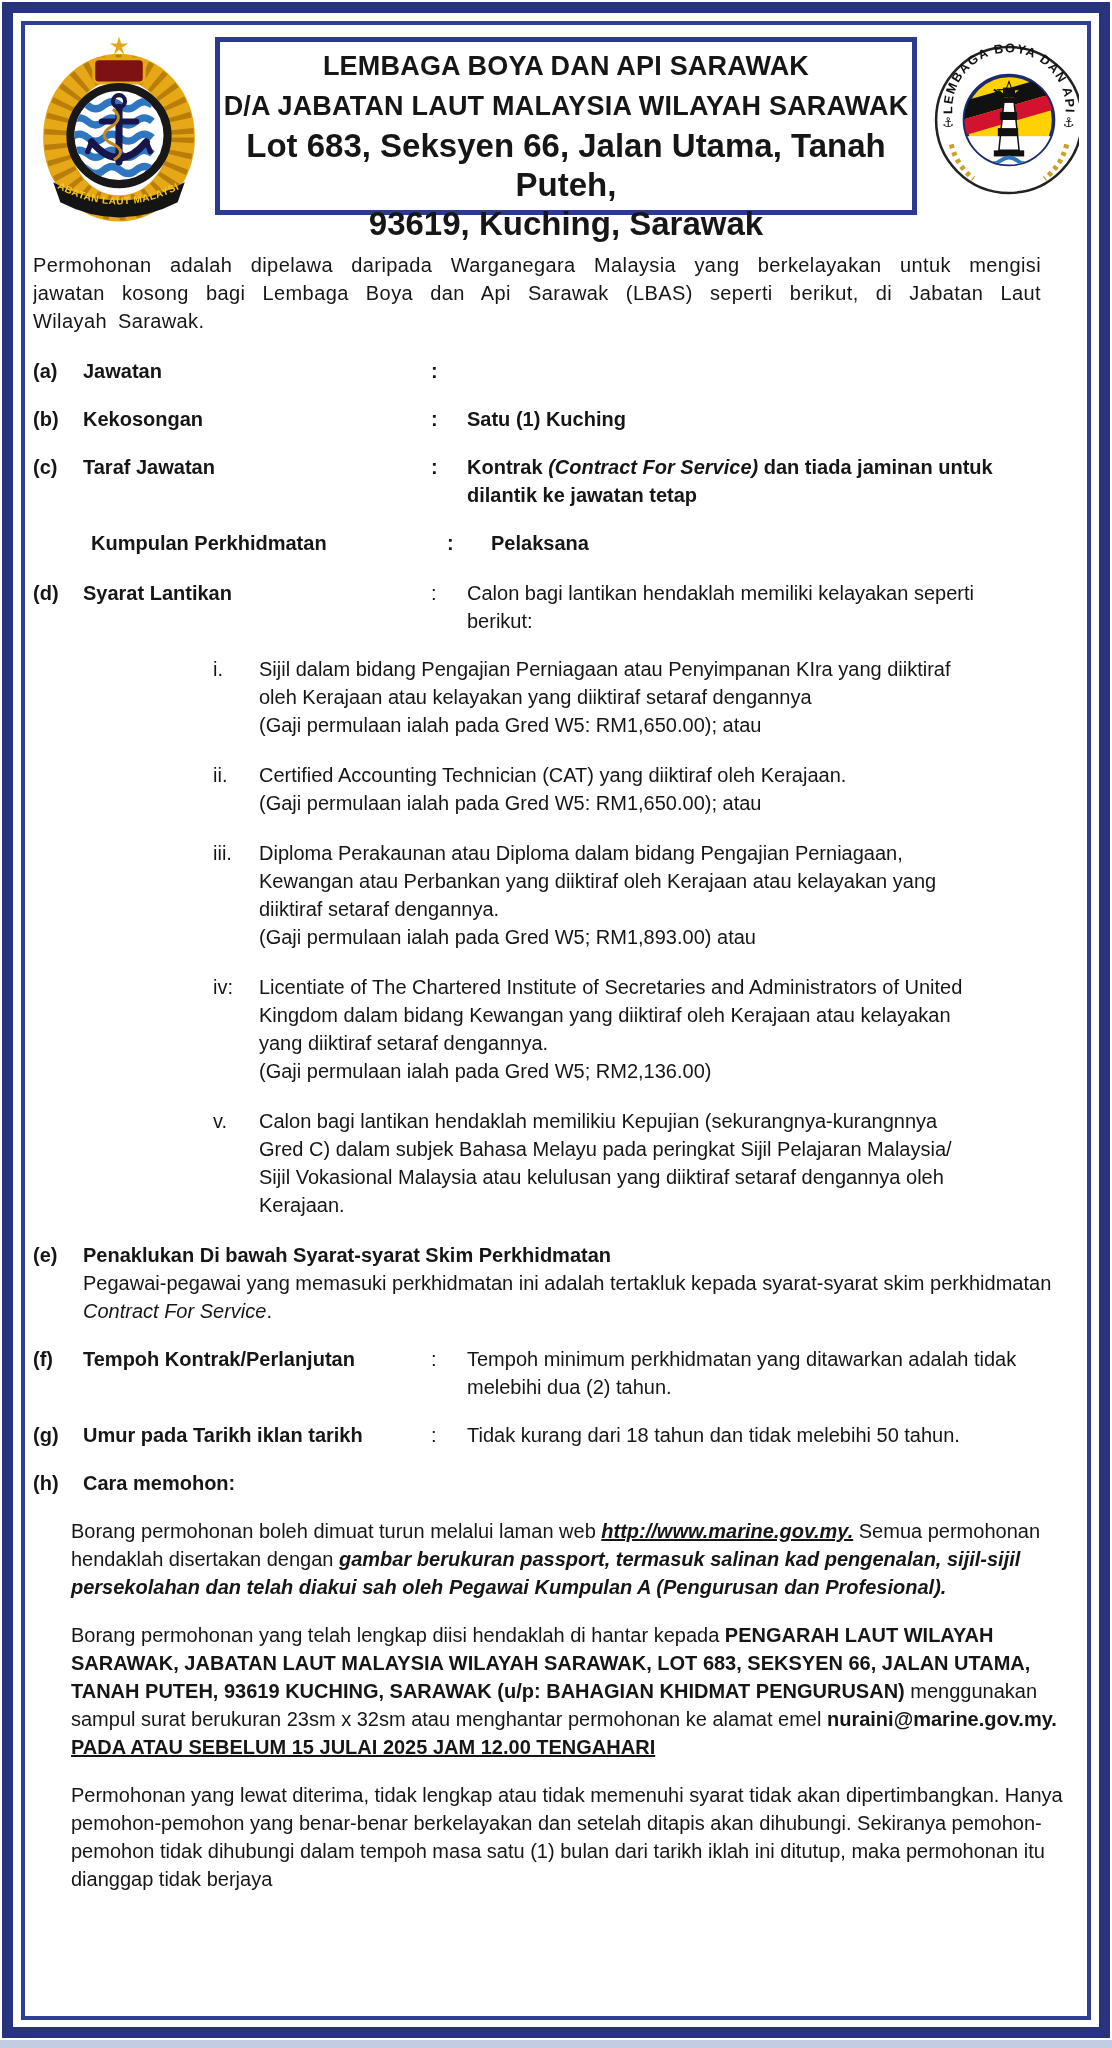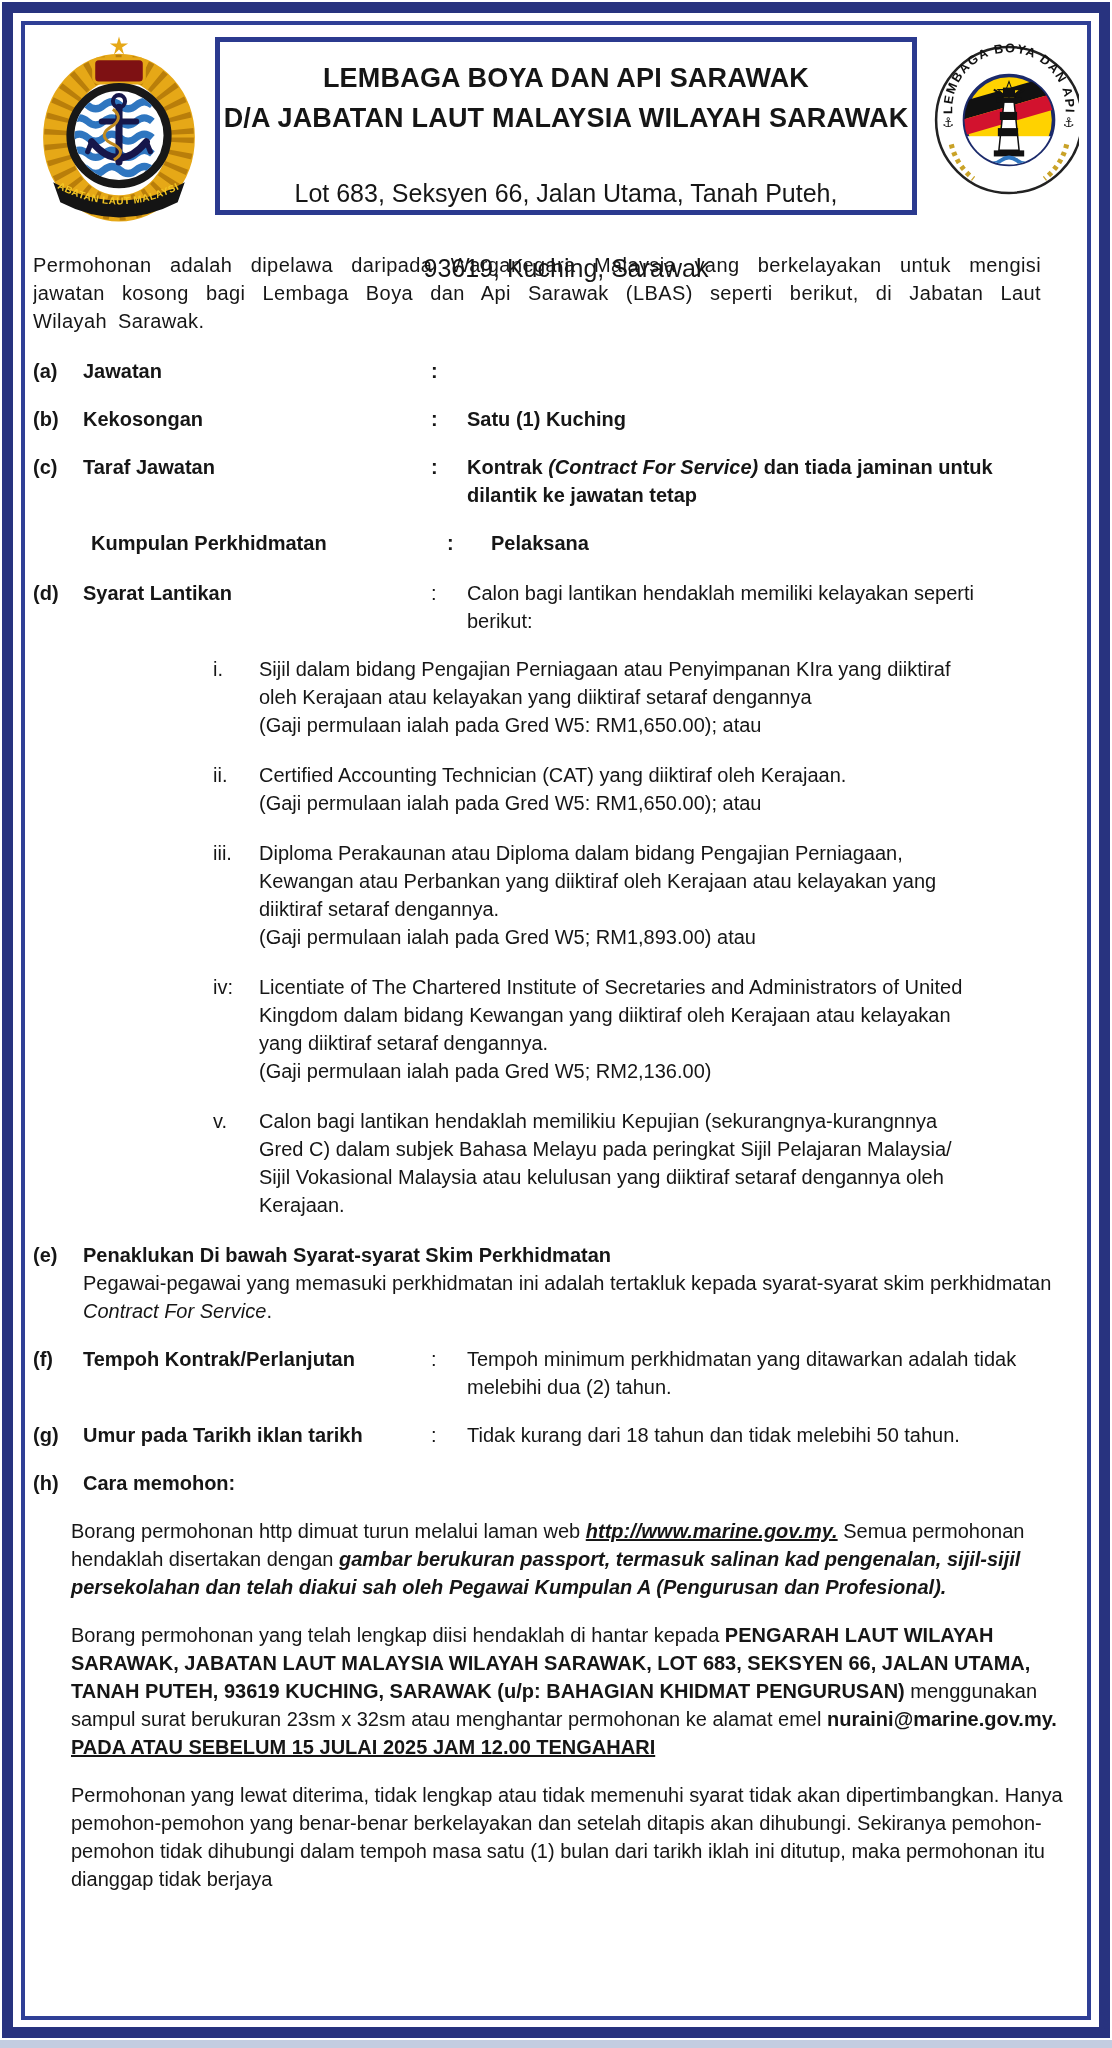--- a/index.html
+++ b/index.html
@@ -5,23 +5,23 @@
   html,body{margin:0;padding:0;background:#ffffff;}
   body{width:1112px;height:2048px;position:relative;font-family:"Liberation Sans","DejaVu Sans",sans-serif;color:#161616;}
   .page{position:absolute;inset:0;background:#fff;}
   .bottom-strip{position:absolute;left:0;right:0;bottom:0;height:8px;background:#c3cde1;}
   .outer-border{position:absolute;left:2px;right:2px;top:2px;bottom:10px;border:11px solid #28337f;pointer-events:none;}
   .inner-border{position:absolute;left:21px;right:21px;top:21px;bottom:28px;border:4px solid #2f3f96;pointer-events:none;}
   .content{position:absolute;left:33px;right:33px;top:31px;bottom:36px;overflow:hidden;font-size:20px;line-height:28px;}
   
   .header{position:relative;height:198px;margin-bottom:22px;}
   .crest{position:absolute;left:0;top:2px;width:172px;height:190px;}
-  .titlebox{position:absolute;left:182px;top:6px;width:702px;height:178px;border:5px solid #2b3a8f;text-align:center;padding-top:16px;box-sizing:border-box;}
+  .titlebox{position:absolute;left:182px;top:6px;width:702px;height:178px;border:5px solid #2b3a8f;text-align:center;padding-top:4px;box-sizing:border-box;}
   .t1,.t2{font-weight:bold;font-size:27px;line-height:40px;letter-spacing:0.2px;}
-  .t3,.t4{font-weight:normal;font-size:25px;line-height:39px;margin-top:36px;}
+  .t3,.t4{font-weight:bold;font-size:33px;line-height:39px;}
   .seal{position:absolute;right:-6px;top:8px;width:152px;height:162px;}
   
   .intro{margin:0 0 22px 0;max-width:1008px;text-align:justify;word-spacing:5px;letter-spacing:0.4px;}
   
   .row{display:grid;grid-template-columns:50px 348px 36px 1fr;margin-bottom:20px;}
   .row .letter{font-weight:bold;}
   .row .label{font-weight:bold;}
   .row .colon{text-align:left;}
   .bold{font-weight:bold;}
   .it{font-style:italic;}
@@ -224,20 +224,20 @@
       <div class="value">Tidak kurang dari 18 tahun dan tidak melebihi 50 tahun.</div>
     </div>
 
     <div class="row">
       <div class="letter">(h)</div>
       <div class="label">Cara memohon:</div>
       <div></div>
       <div></div>
     </div>
 
-    <p class="para"><span>Borang permohonan http dimuat turun melalui laman web </span><span class="link">http://www.marine.gov.my.</span><span> Semua permohonan hendaklah disertakan dengan </span><span class="bi">gambar berukuran passport, termasuk salinan kad pengenalan, sijil-sijil persekolahan dan telah diakui sah oleh Pegawai Kumpulan A (Pengurusan dan Profesional).</span></p>
+    <p class="para"><span>Borang permohonan boleh dimuat turun melalui laman web </span><span class="link">http://www.marine.gov.my.</span><span> Semua permohonan hendaklah disertakan dengan </span><span class="bi">gambar berukuran passport, termasuk salinan kad pengenalan, sijil-sijil persekolahan dan telah diakui sah oleh Pegawai Kumpulan A (Pengurusan dan Profesional).</span></p>
 
     <p class="para"><span>Borang permohonan yang telah lengkap diisi hendaklah di hantar kepada </span><span class="bold">PENGARAH LAUT WILAYAH SARAWAK, JABATAN LAUT MALAYSIA WILAYAH SARAWAK, LOT 683, SEKSYEN 66, JALAN UTAMA, TANAH PUTEH, 93619 KUCHING, SARAWAK (u/p: BAHAGIAN KHIDMAT PENGURUSAN)</span><span> menggunakan sampul surat berukuran 23sm x 32sm atau menghantar permohonan ke alamat emel </span><span class="bold">nuraini@marine.gov.my.</span><span> </span><span class="bu">PADA ATAU SEBELUM 15 JULAI 2025 JAM 12.00 TENGAHARI</span></p>
 
     <p class="para lastpara">Permohonan yang lewat diterima, tidak lengkap atau tidak memenuhi syarat tidak akan dipertimbangkan. Hanya pemohon-pemohon yang benar-benar berkelayakan dan setelah ditapis akan dihubungi. Sekiranya pemohon-pemohon tidak dihubungi dalam tempoh masa satu (1) bulan dari tarikh iklah ini ditutup, maka permohonan itu dianggap tidak berjaya</p>
 
   </div>
 </div>
 
 </body></html>

